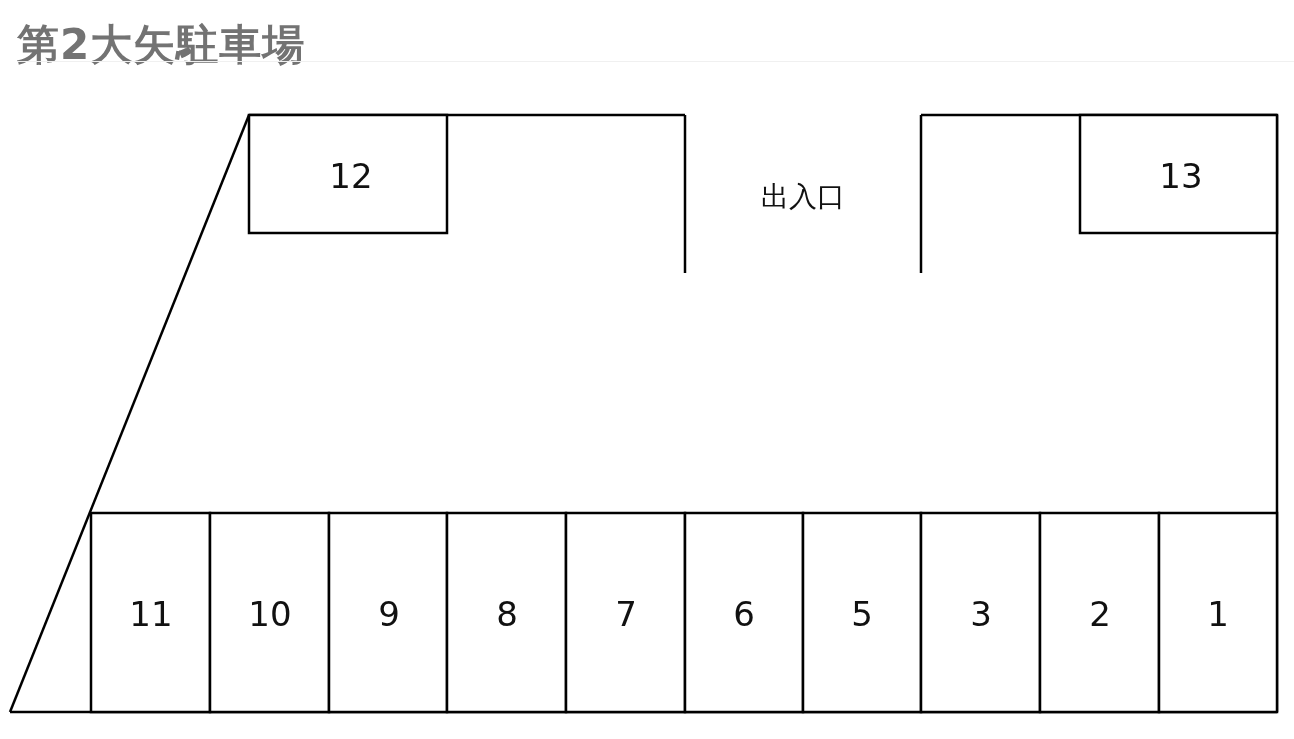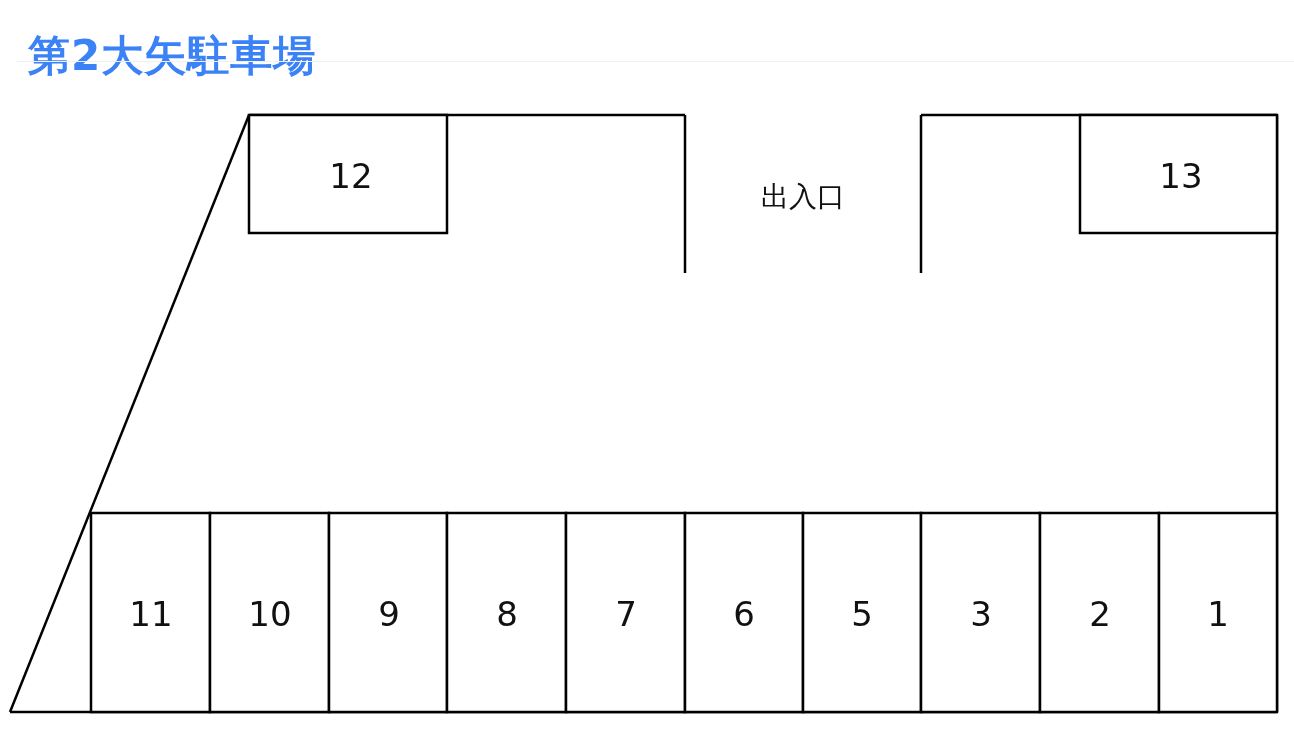--- a/index.html
+++ b/index.html
@@ -1,17 +1,17 @@
 <!DOCTYPE html>
 <html><head>
 <meta charset="utf-8">
 <style>
   html, body { margin: 0; padding: 0; background: #ffffff; }
   body { width: 1294px; height: 739px; position: relative; overflow: hidden; font-family: "DejaVu Sans", "Liberation Sans", sans-serif; }
-  .title { position: absolute; left: 17px; top: 20px; font-size: 42px; font-weight: bold; color: #3b82f6; letter-spacing: 1px; line-height: 50px; margin: 11px; }
+  .title { position: absolute; left: 17px; top: 20px; font-size: 42px; font-weight: bold; color: #737373; letter-spacing: 1px; line-height: 50px; margin: 0; }
   .title-rule { position: absolute; left: 17px; top: 61px; width: 1277px; height: 1px; background: #f0f0f0; }
   svg.map { position: absolute; left: 0; top: 0; }
   .lbl { font-family: "DejaVu Sans", "Liberation Sans", sans-serif; font-size: 34px; fill: #111; }
   .lbl-sm { font-size: 28px; }
 </style>
 </head>
 <body>
 
 <h1 class="title">第2大矢駐車場</h1>
 <div class="title-rule"></div>

